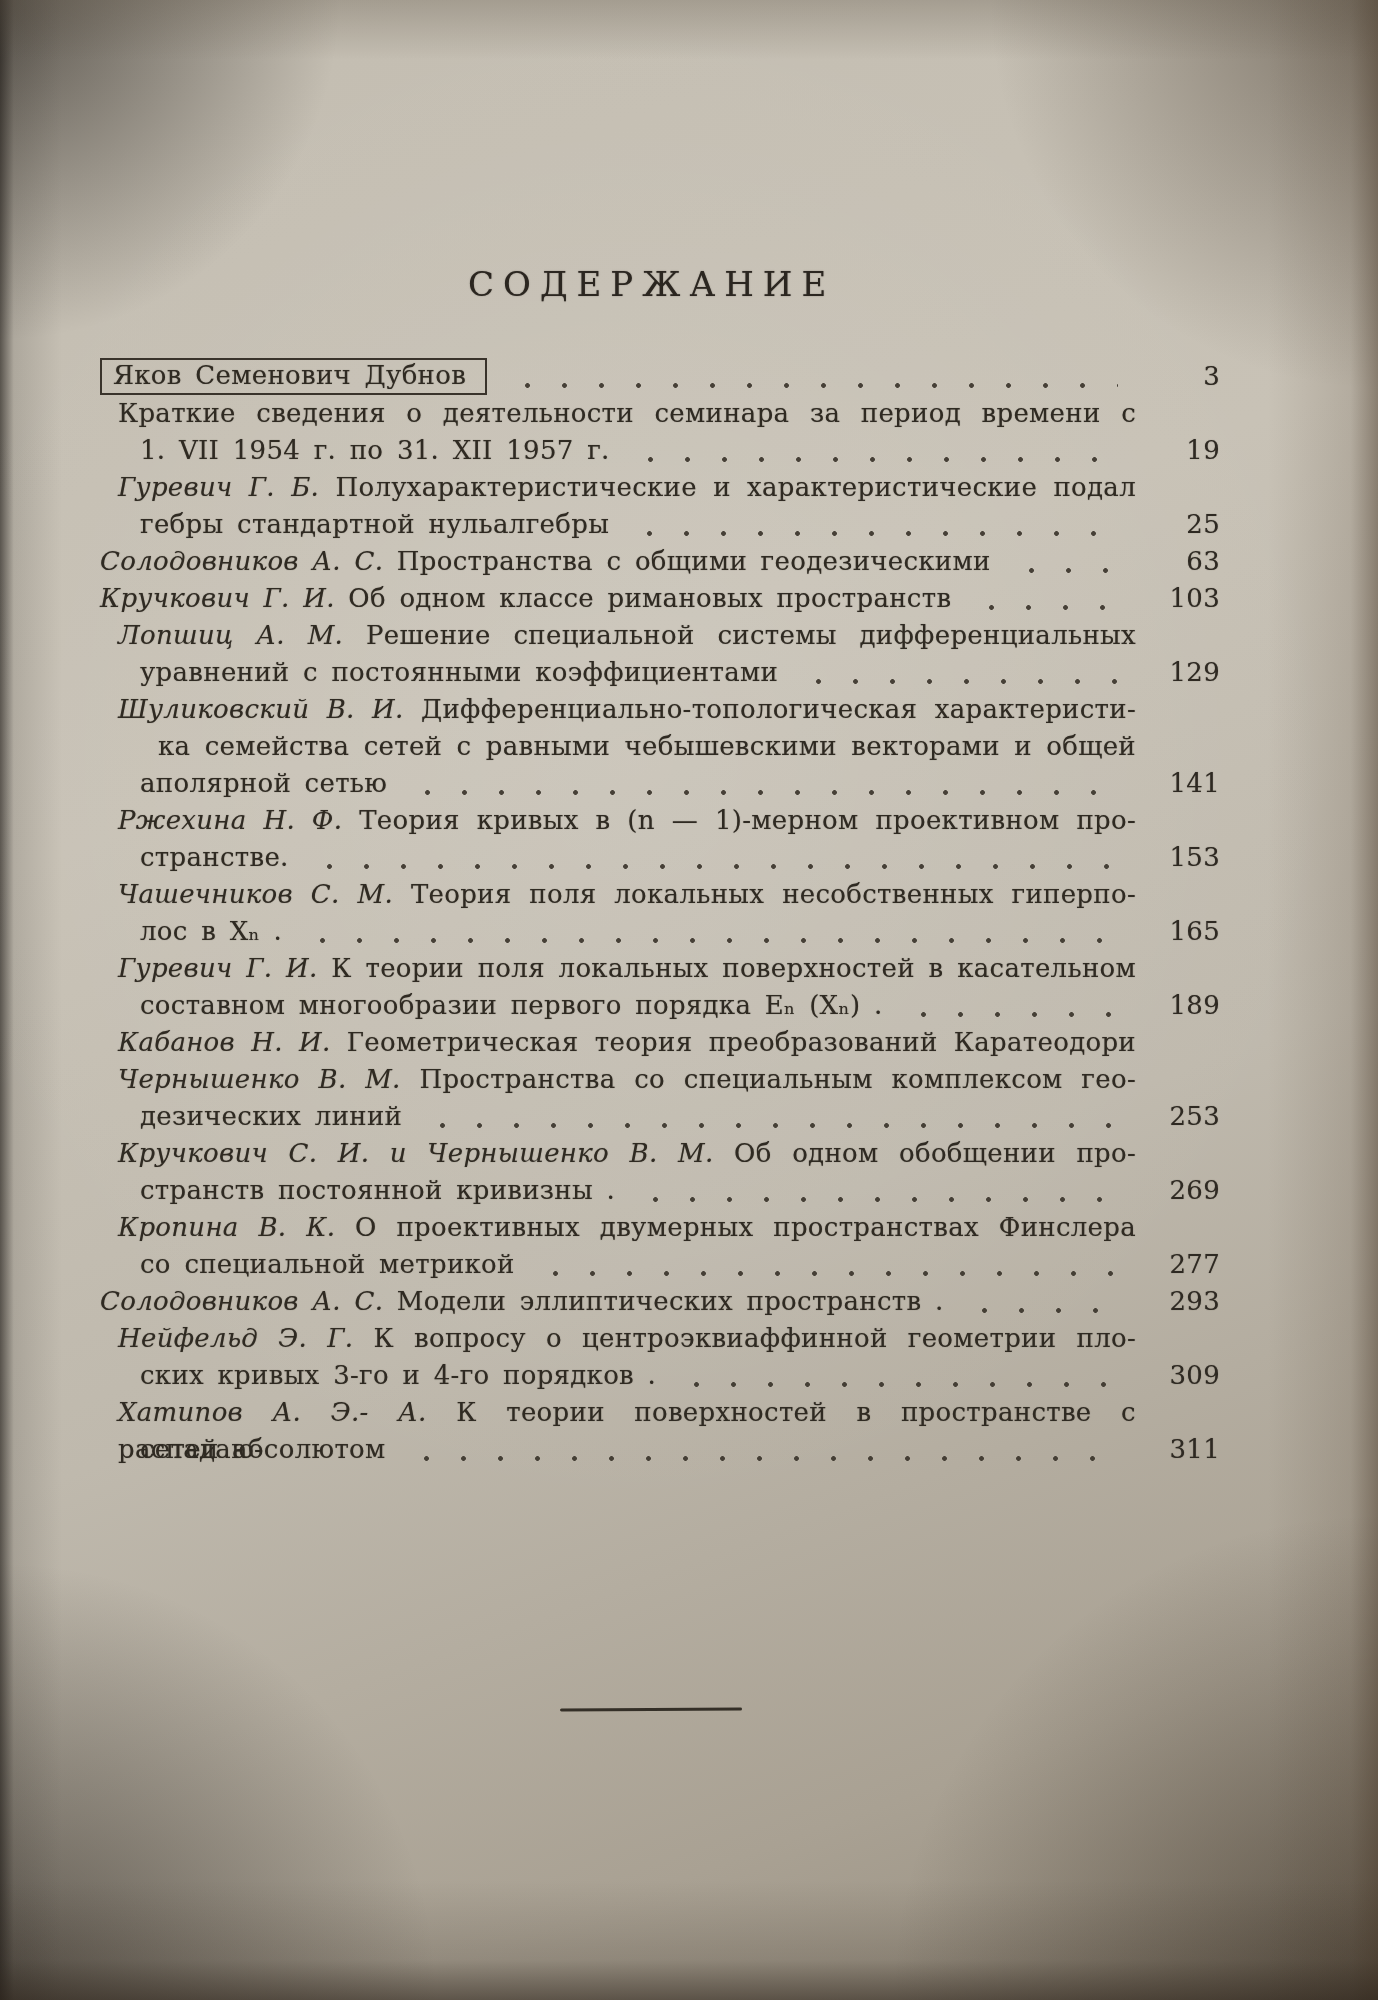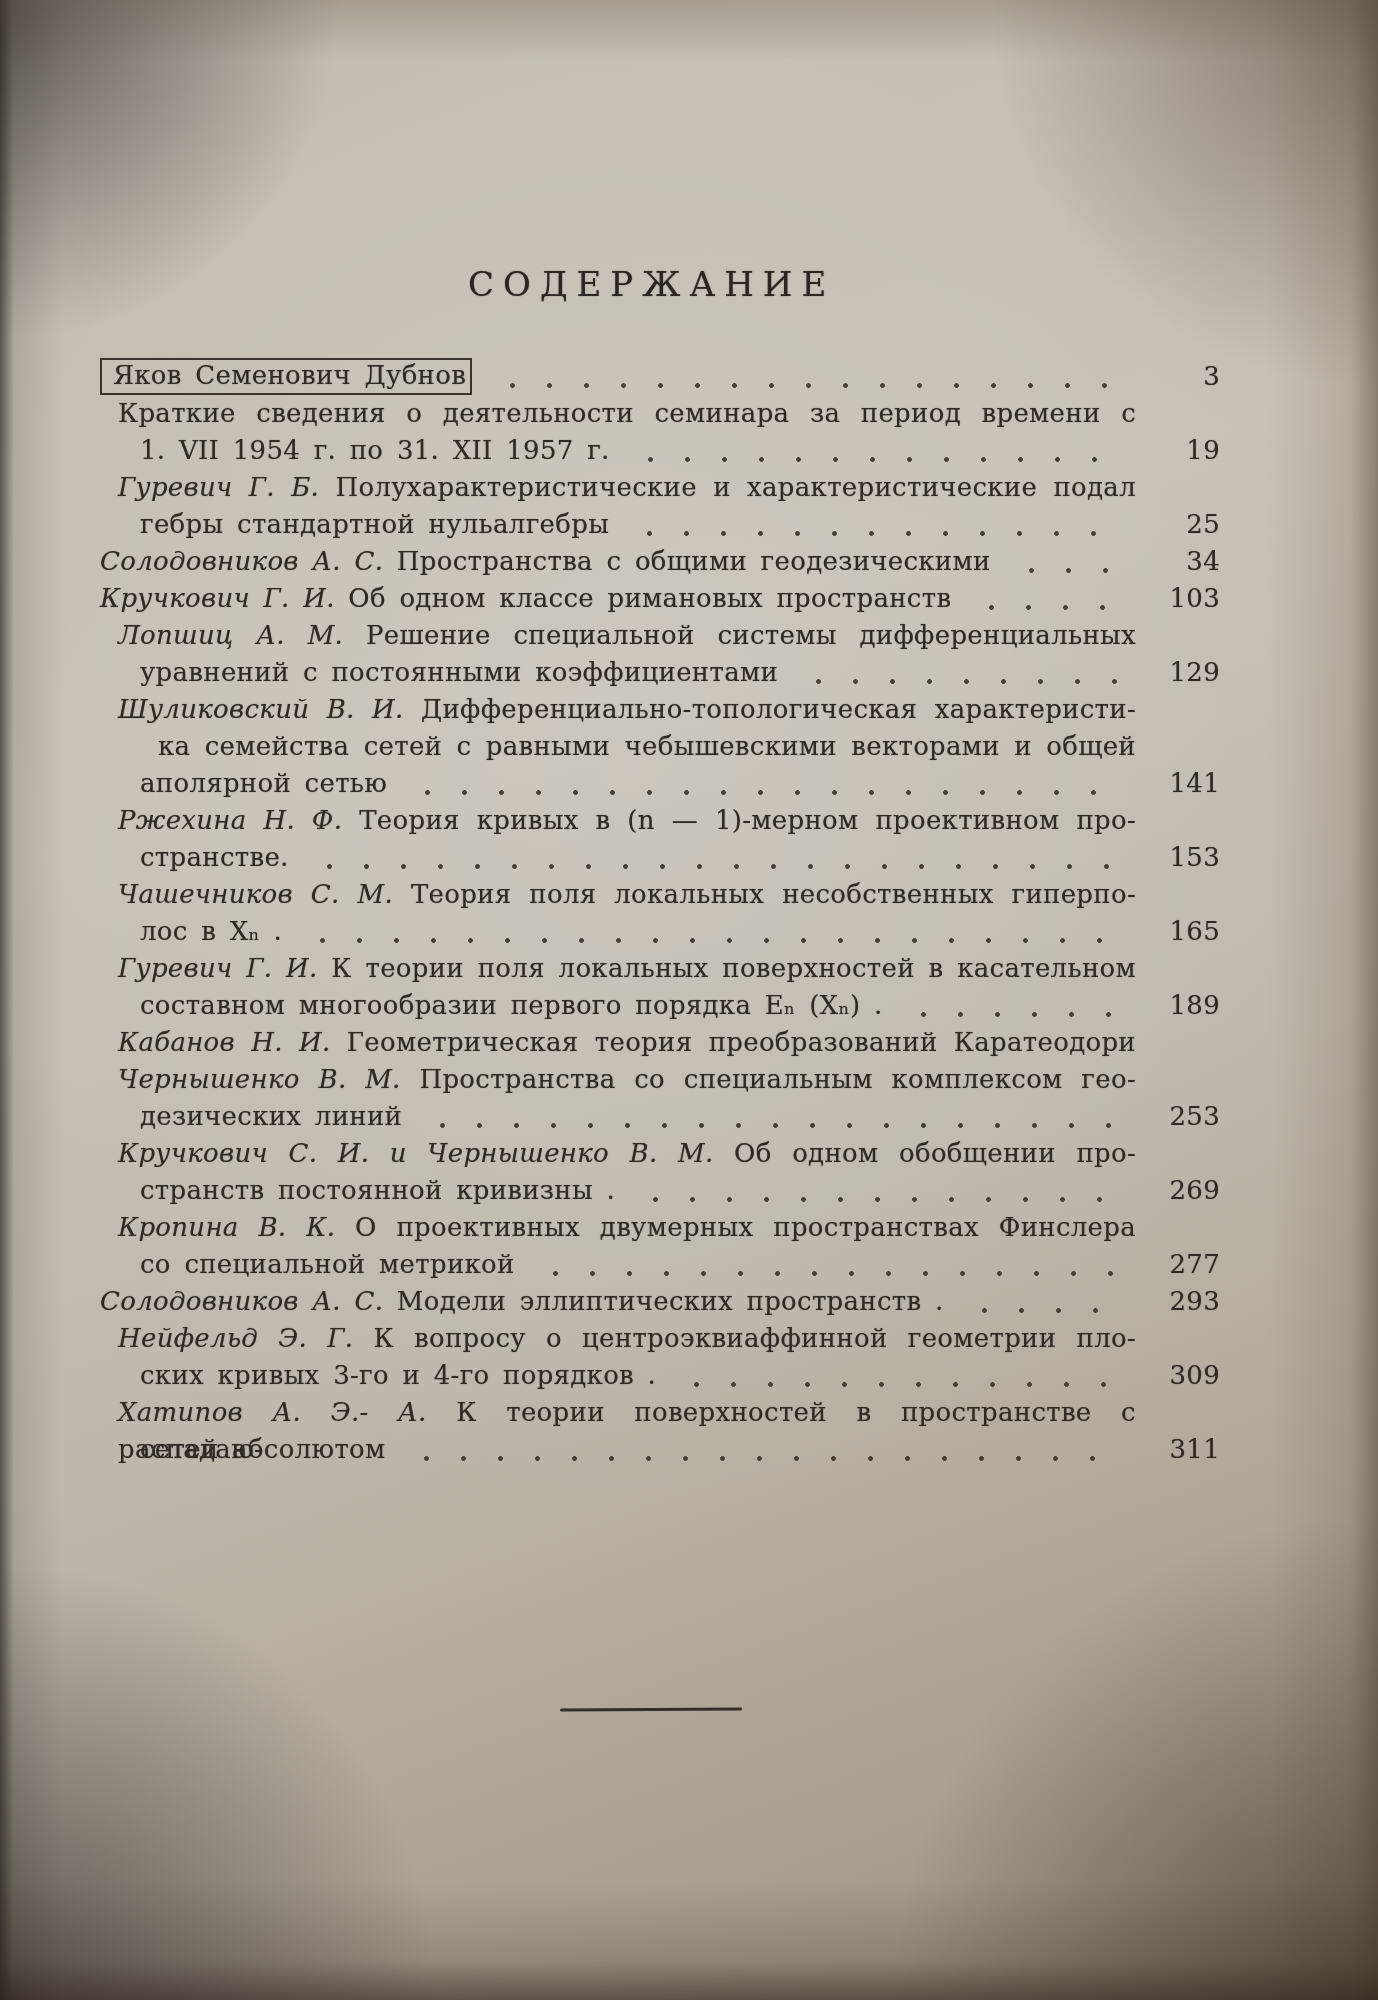--- a/index.html
+++ b/index.html
@@ -50,21 +50,21 @@
     background-image: radial-gradient(circle, rgba(56,50,41,0.9) 2px, rgba(56,50,41,0) 2.8px);
     background-size: 37px 37px;
     background-repeat: repeat-x;
     background-position: 6px 9px;
   }
   .num { flex: 0 0 84px; text-align: right; color: #2e2922; }
   .au { font-style: italic; }
   .boxed {
     display: inline-block;
     border: 2.5px solid #39332b;
-    padding: 0px 4px 2px 11px;
+    padding: 0px 19px 2px 11px;
     line-height: 31px;
     position: relative; top: -1px;
   }
   .divider {
     position: absolute; left: 560px; top: 1708px;
     width: 182px; height: 3px;
     background: #342f27;
     transform: rotate(-0.3deg);
     border-radius: 2px;
   }
@@ -105,21 +105,21 @@
         <span class="txt">гебры стандартной нульалгебры</span>
         <span class="leader"></span>
         <span class="num">25</span>
       </div>
     </div>
 
     <div>
       <div class="row last">
         <span class="txt"><i class="au">Солодовников А. С.</i> <span>Пространства с общими геодезическими</span></span>
         <span class="leader"></span>
-        <span class="num">34</span>
+        <span class="num">63</span>
       </div>
     </div>
 
     <div>
       <div class="row last">
         <span class="txt"><i class="au">Кручкович Г. И.</i> <span>Об одном классе римановых пространств</span></span>
         <span class="leader"></span>
         <span class="num">103</span>
       </div>
     </div>

